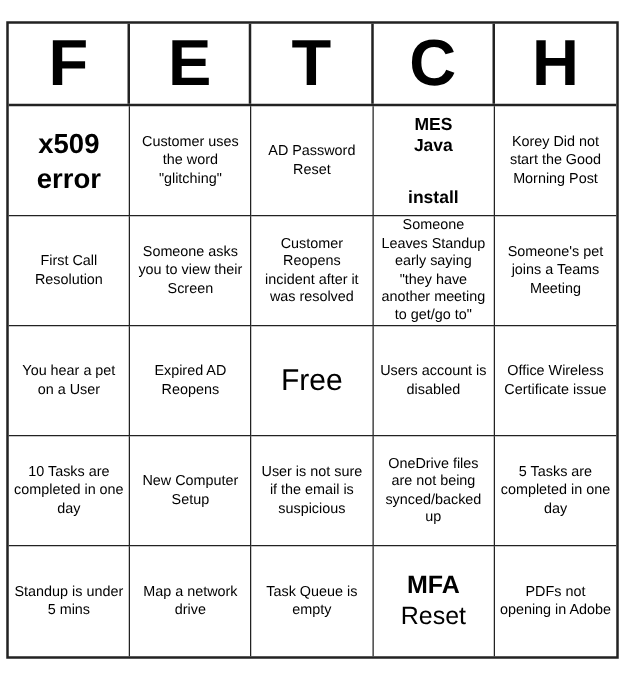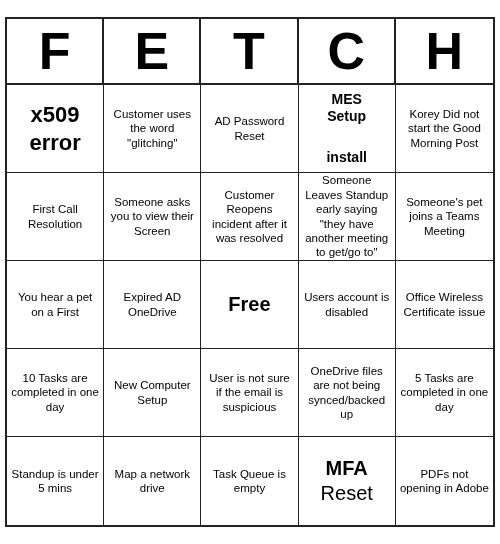--- a/index.html
+++ b/index.html
@@ -50,22 +50,22 @@
       cursor: pointer;
       position: relative;
     }
     .bingo-cell:nth-child(5n) {
       border-right: none;
     }
     .bingo-cell:nth-child(n+21) {
       border-bottom: none;
     }
     .bingo-cell.free {
-      font-size: 20px;
-      font-weight: bold;
+      font-size: 24px;
+      font-weight: normal;
     }
     .bingo-cell .cell-text {
       display: block;
     }
   </style>
 </head>
 <body>
 
 <div class="bingo-card">
   <div class="bingo-header">
@@ -84,21 +84,21 @@
       </div>
       <div class="bingo-cell">
         <span class="cell-text">Customer uses the word "glitching"</span>
       </div>
       <div class="bingo-cell">
         <span class="cell-text">AD Password Reset</span>
       </div>
       <div class="bingo-cell">
         <span class="cell-text">
           <span style="font-weight:bold;font-size:14px;display:block;text-align:center;">MES</span>
-          <span style="font-weight:bold;font-size:14px;display:block;">Setup</span>
+          <span style="font-weight:bold;font-size:14px;display:block;">Java</span>
           <span style="font-weight:bold;font-size:14px;display:block;margin-top:23px;">install</span>
         </span>
       </div>
       <div class="bingo-cell">
         <span class="cell-text">Korey Did not start the Good Morning Post</span>
       </div>
       <div class="bingo-cell">
         <span class="cell-text">First Call Resolution</span>
       </div>
       <div class="bingo-cell">
@@ -107,24 +107,24 @@
       <div class="bingo-cell">
         <span class="cell-text">Customer Reopens incident after it was resolved</span>
       </div>
       <div class="bingo-cell">
         <span class="cell-text">Someone Leaves Standup early saying "they have another meeting to get/go to"</span>
       </div>
       <div class="bingo-cell">
         <span class="cell-text">Someone's pet joins a Teams Meeting</span>
       </div>
       <div class="bingo-cell">
-        <span class="cell-text">You hear a pet on a First</span>
+        <span class="cell-text">You hear a pet on a User</span>
       </div>
       <div class="bingo-cell">
-        <span class="cell-text">Expired AD OneDrive</span>
+        <span class="cell-text">Expired AD Reopens</span>
       </div>
       <div class="bingo-cell free">
         <span class="cell-text">Free</span>
       </div>
       <div class="bingo-cell">
         <span class="cell-text">Users account is disabled</span>
       </div>
       <div class="bingo-cell">
         <span class="cell-text">Office Wireless Certificate issue</span>
       </div>

